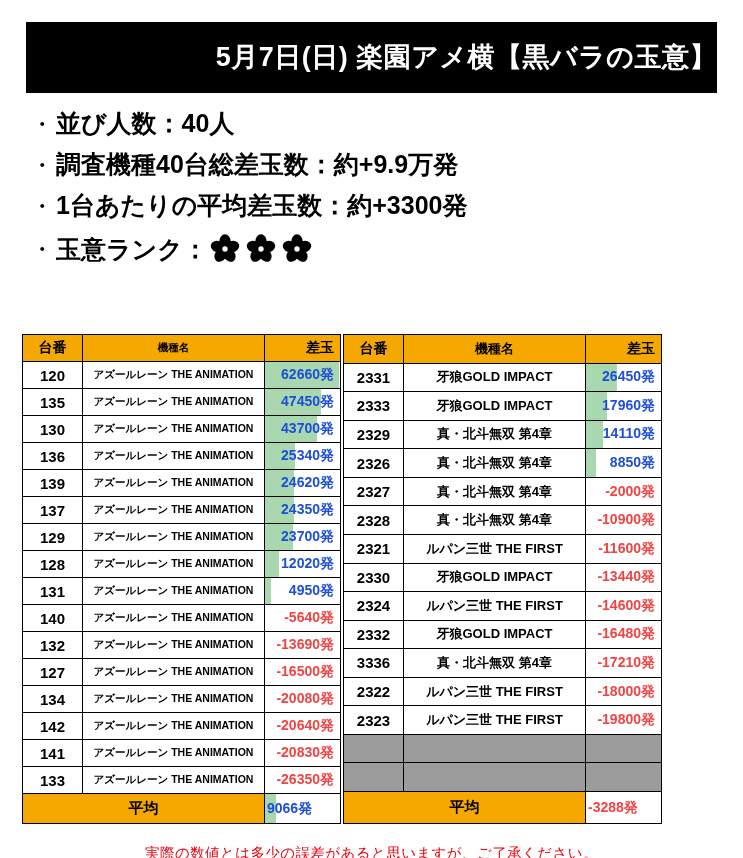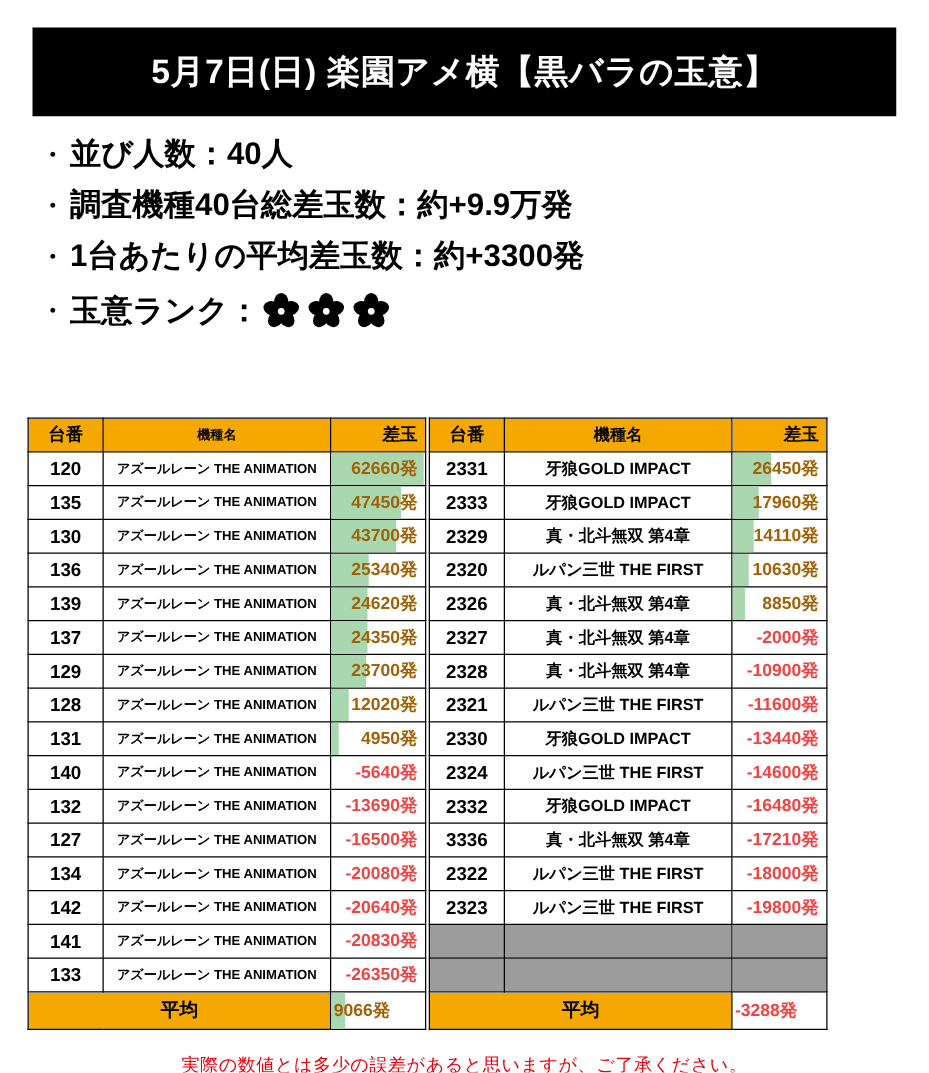--- a/index.html
+++ b/index.html
@@ -19,21 +19,21 @@
     width: 743px;
     height: 858px;
     box-sizing: border-box;
     padding: 0;
   }
   
   .title-bar {
     margin: 22px 26px 0 26px;
     background: #000000;
     color: #ffffff;
-    text-align: center;
+    text-align: right;
     font-size: 27px;
     font-weight: bold;
     letter-spacing: 0.5px;
     padding: 17px 0 18px 0;
     box-sizing: border-box;
   }
   
   .summary {
     margin: 18px 0 0 32px;
   }
@@ -92,21 +92,21 @@
     font-weight: bold;
     font-size: 14px;
     color: #000;
   }
   .col-num { width: 60px; font-weight: bold; font-size: 15px; }
   .col-name { width: 182px; font-size: 11px; font-weight: bold; }
   .col-val  { width: 76px; text-align: right !important; padding-right: 6px !important; font-weight: bold; font-size: 14px; }
   .left-table .col-name { font-size: 10.5px; }
   .right-table .col-name { font-size: 13px; }
   .neg { color: #ef4444; }
-  .pos { color: #a16207; }
+  .pos { color: #1d4ed8; }
   .avg-row td.avg-label {
     background: #f5a800;
     font-weight: bold;
     font-size: 15px;
     text-align: center;
   }
   .avg-row td.avg-val {
     text-align: left;
     padding-right: 6px;
     font-weight: bold;
@@ -311,25 +311,20 @@
             <td class="col-num">2333</td>
             <td class="col-name">牙狼GOLD IMPACT</td>
             <td class="col-val barcell pos"><span class="bar" style="width: 21px;"></span><span class="txt">17960発</span></td>
           </tr>
           <tr>
             <td class="col-num">2329</td>
             <td class="col-name">真・北斗無双 第4章</td>
             <td class="col-val barcell pos"><span class="bar" style="width: 17px;"></span><span class="txt">14110発</span></td>
           </tr>
           <tr>
-            <td class="col-num">2320</td>
-            <td class="col-name">ルパン三世 THE FIRST</td>
-            <td class="col-val barcell pos"><span class="bar" style="width: 13px;"></span><span class="txt">10630発</span></td>
-          </tr>
-          <tr>
             <td class="col-num">2326</td>
             <td class="col-name">真・北斗無双 第4章</td>
             <td class="col-val barcell pos"><span class="bar" style="width: 10px;"></span><span class="txt">8850発</span></td>
           </tr>
           <tr>
             <td class="col-num">2327</td>
             <td class="col-name">真・北斗無双 第4章</td>
             <td class="col-val barcell neg"><span class="txt">-2000発</span></td>
           </tr>
           <tr>

